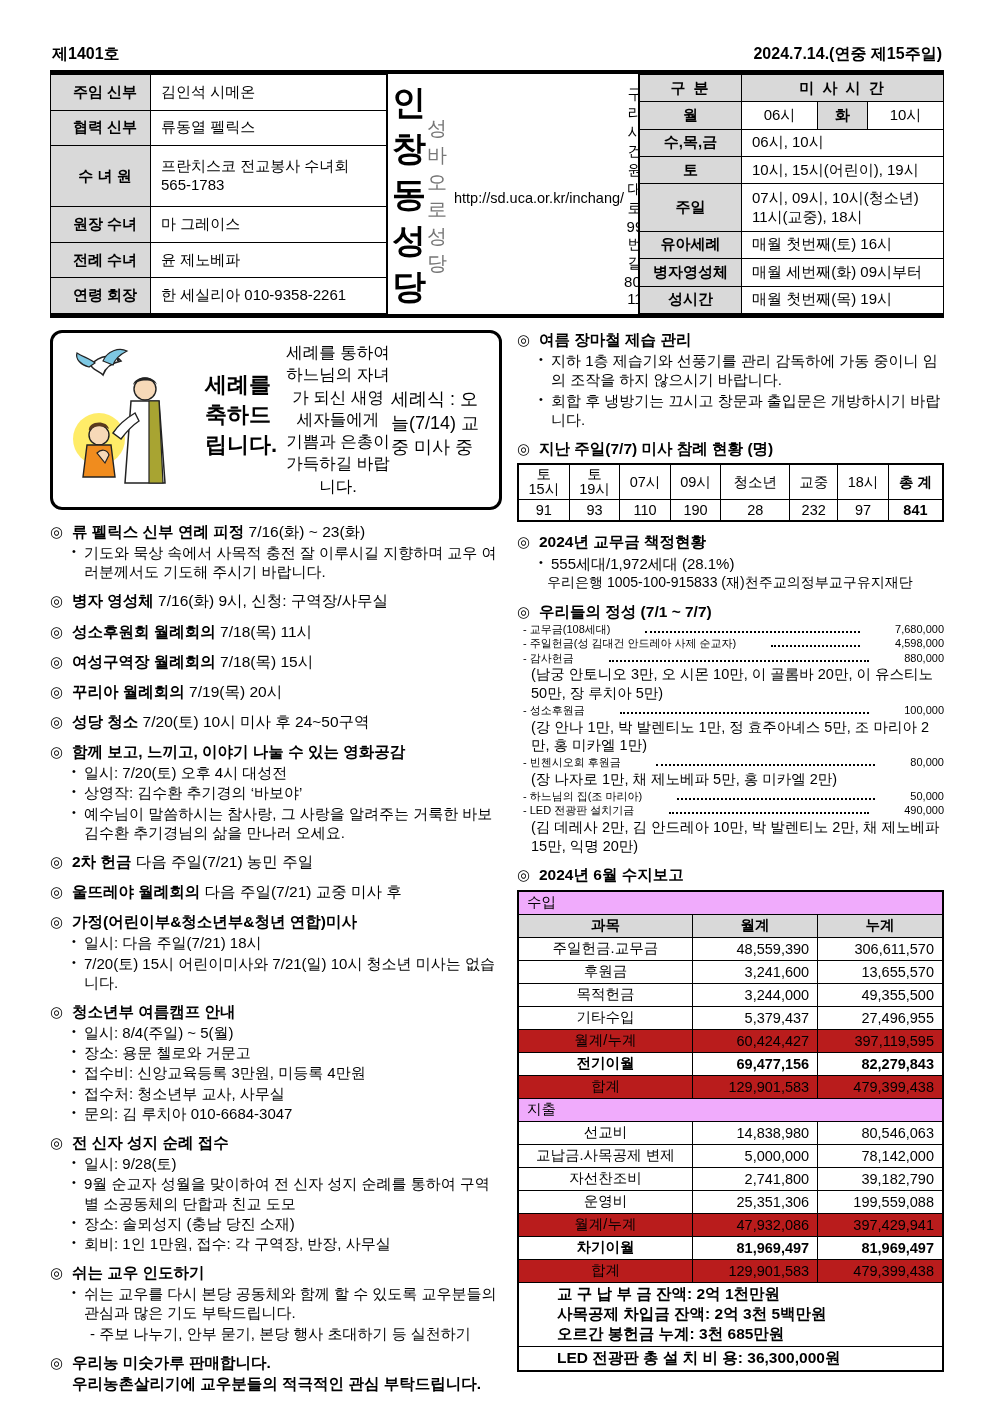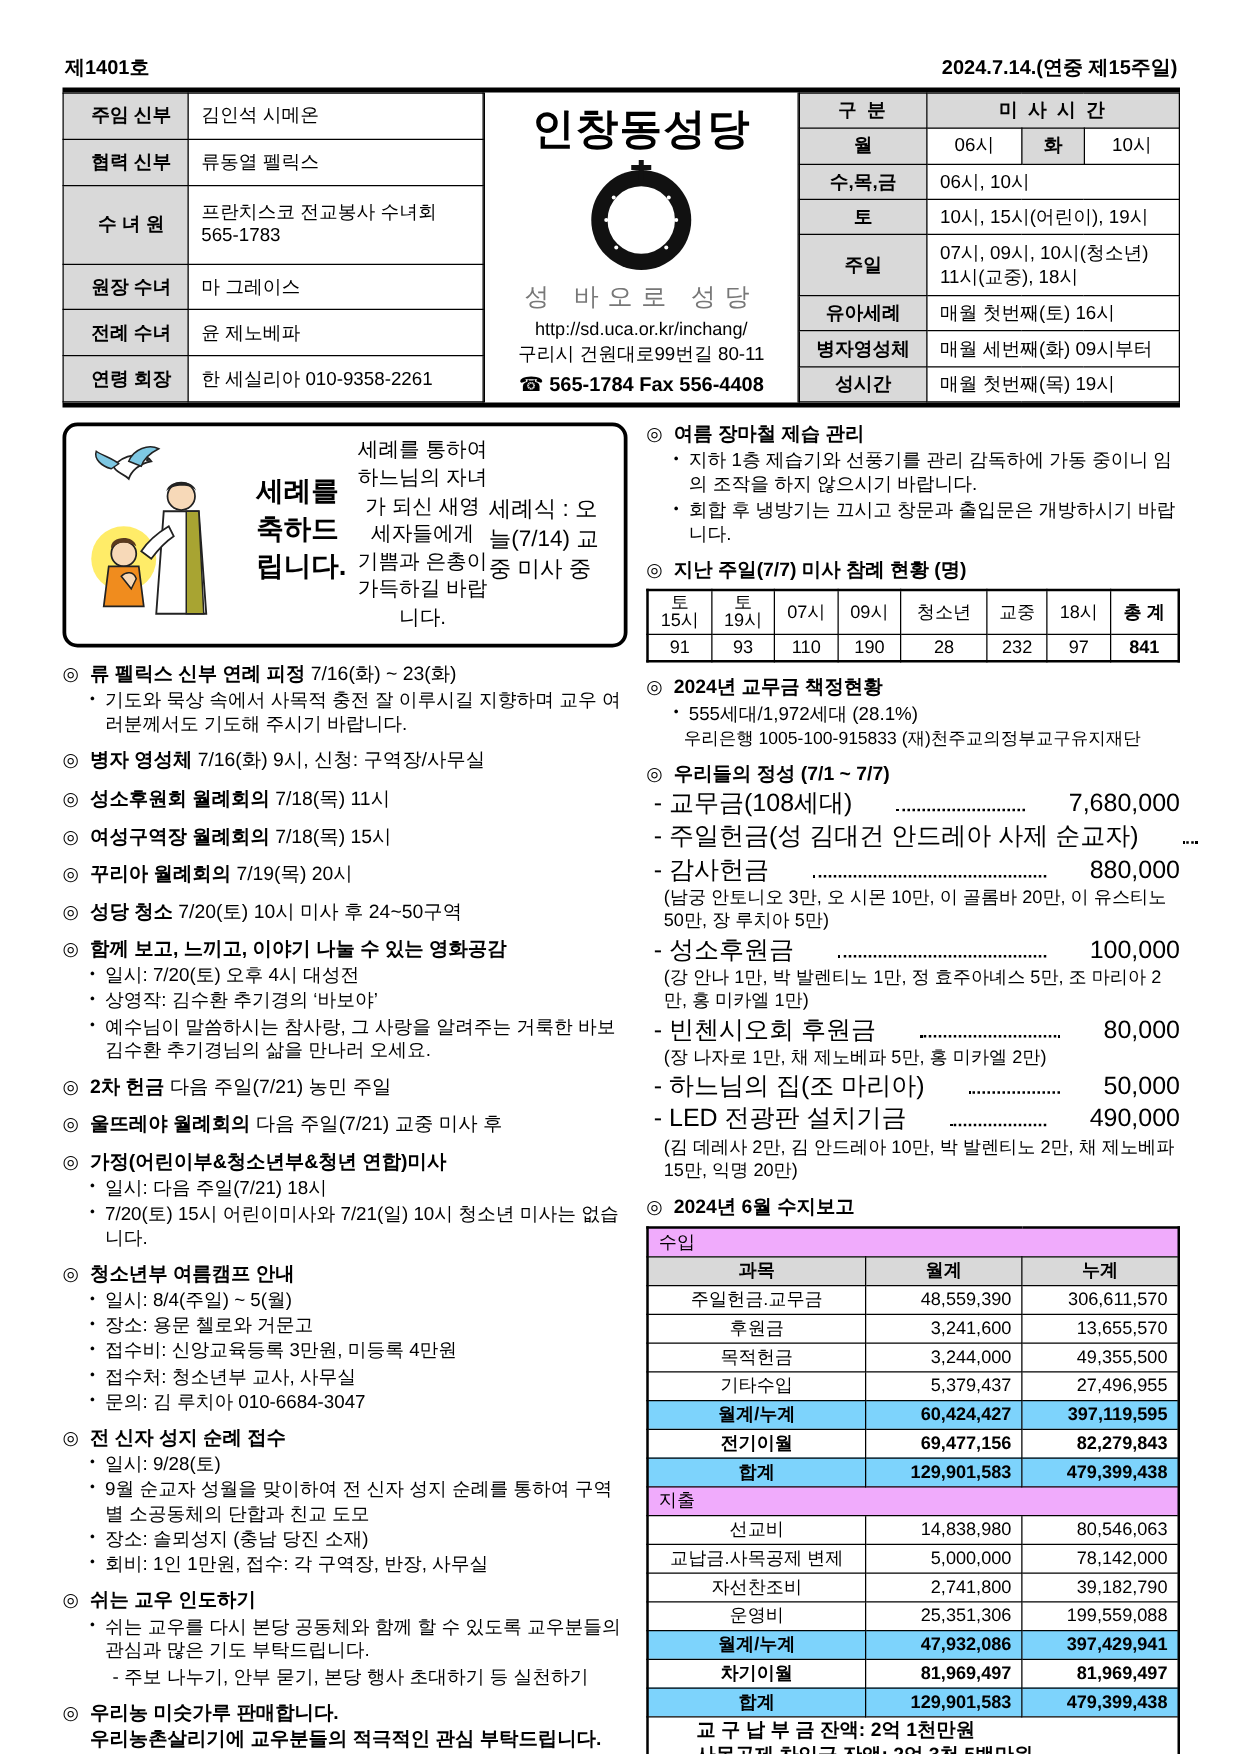--- a/index.html
+++ b/index.html
@@ -19,21 +19,21 @@
   .header-grid { display:grid; grid-template-columns:337px 252px 1fr;
     border-bottom:4px solid #000; }
   .header-grid table { border-collapse:collapse; width:100%; height:100%; }
   .header-grid td { border:1px solid #000; padding:3px 6px; font-size:15px; vertical-align:middle; }
   td.lbl { background:#d9d9d9; font-weight:bold; text-align:center; white-space:nowrap;padding-left:15px; }
   .staff-table td.lbl { width:100px; }
   .staff-table td.val { padding-left:10px; }
   .small-val { font-size:13.5px; line-height:1.25; }
 
   .center-cell { border-left:1px solid #000; border-right:1px solid #000;
-    display:flex; flex-direction:column; align-items:center; text-align:center;
+    display:flex; flex-direction:row; align-items:center; text-align:center;
     padding:6px 4px 4px; }
   .church-name { font-size:34px; font-weight:bold; letter-spacing:1px; }
   .logo { margin:2px 0 2px; }
   .patron { font-size:20px; color:#777; letter-spacing:7px; margin-top:2px; }
   .website { font-size:14.5px; margin-top:5px; }
   .address { font-size:15px; margin-top:2px; }
   .phone { font-size:16px; font-weight:bold; margin-top:5px; }
 
   .mass-table td { text-align:center; padding:3px 4px; }
   .mass-table td.lbl { width:102px; }
@@ -67,35 +67,35 @@
   .subline { font-size:15px; line-height:1.28; padding-left:40px; margin-top:1px; }
   .boldline { font-size:15.5px; font-weight:bold; line-height:1.3; padding-left:22px; margin-top:1px; }
 
   
   table.grid-tbl { border-collapse:collapse; width:100%; margin:4px 0 10px; border:2px solid #000; }
   table.grid-tbl td { border:1px solid #000; text-align:center; font-size:14.5px; padding:2px 2px; }
   .att-h { line-height:1.05; padding:1px 0; }
   .att-total { font-weight:bold; }
 
   
-  .off-row { display:flex; align-items:baseline; font-size:20px; line-height:1.32;gap:33px; }
+  .off-row { display:flex; align-items:baseline; font-size:11px; line-height:1.32;gap:33px; }
   .off-label { white-space:nowrap; padding-left:6px; }
   .off-label::before { content:"- "; }
   .off-dots { flex:1; border-bottom:2px dotted #000; margin:0 2px 3px 2px; min-width:12px; }
   .off-amt { white-space:nowrap; }
   .off-note { font-size:14.5px; line-height:1.3; padding-left:14px; }
 
   
   table.fin { border-collapse:collapse; width:100%; margin:4px 0 10px; border:2px solid #000; }
   table.fin td { border:1px solid #000; font-size:14.5px; padding:1.5px 8px; }
   .fin-sec td { background:#f0abfc; font-weight:normal; }
   .fin-cols td { background:#d9d9d9; text-align:center; font-weight:bold; }
   .fin-row td.c0 { text-align:center; }
   .fin-row td.c1,.fin-row td.c2 { text-align:right; }
-  .fin-total td { background:#7dd3fc; font-weight:bold; }
+  .fin-total td { background:#b91c1c; font-weight:normal; }
   .fin-carry td { font-weight:bold; }
   .fin-note td { border-top:2px solid #000; padding:3px 6px; }
   .fin-note-line { font-size:15.5px; font-weight:bold; line-height:1.3; padding-left:30px; }
 </style>
 </head>
 <body>
 
 <div class="page">
 
   <div class="masthead">

